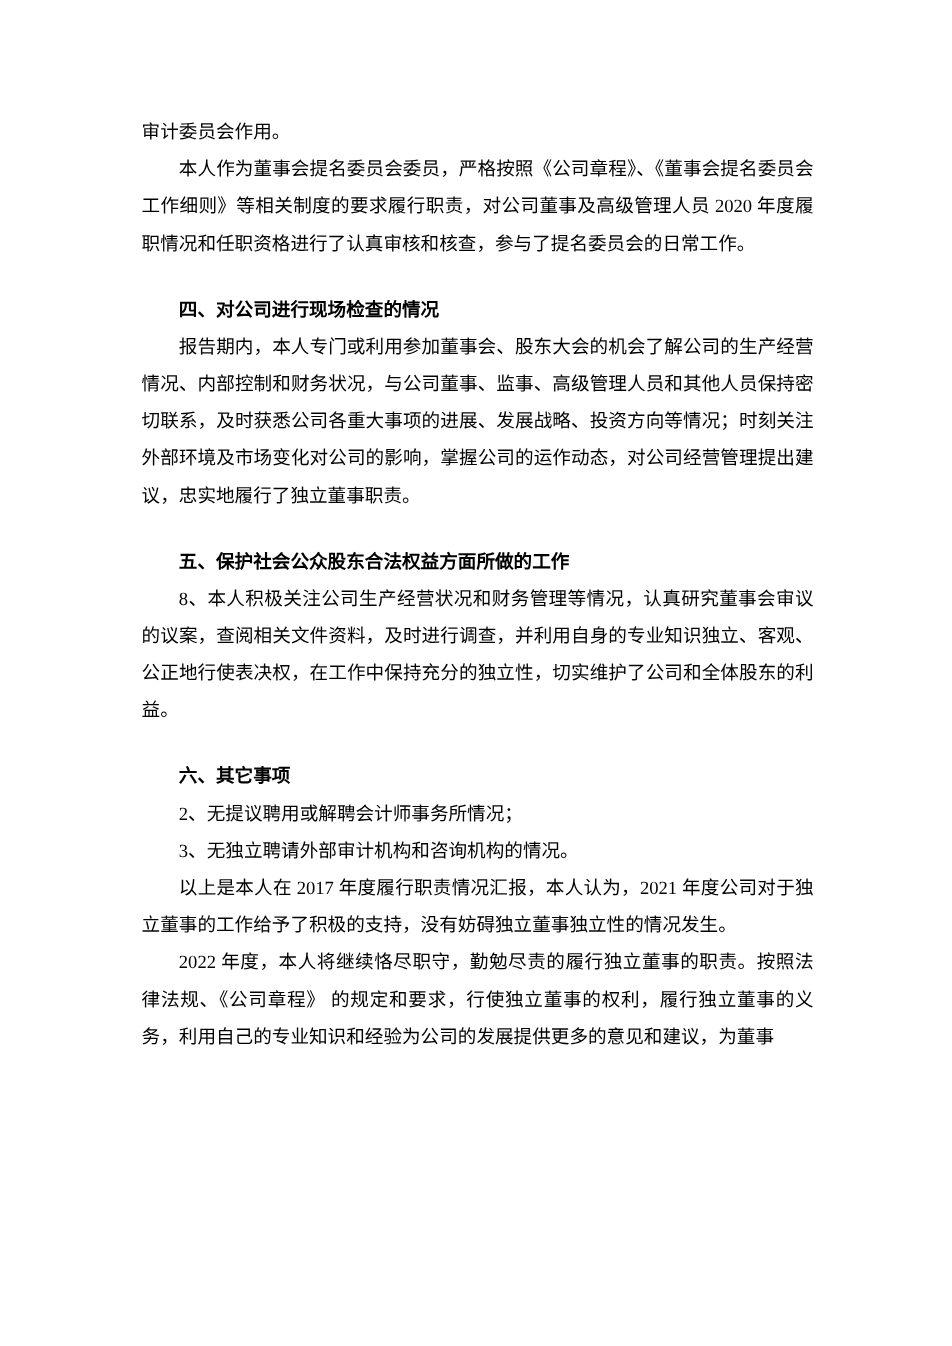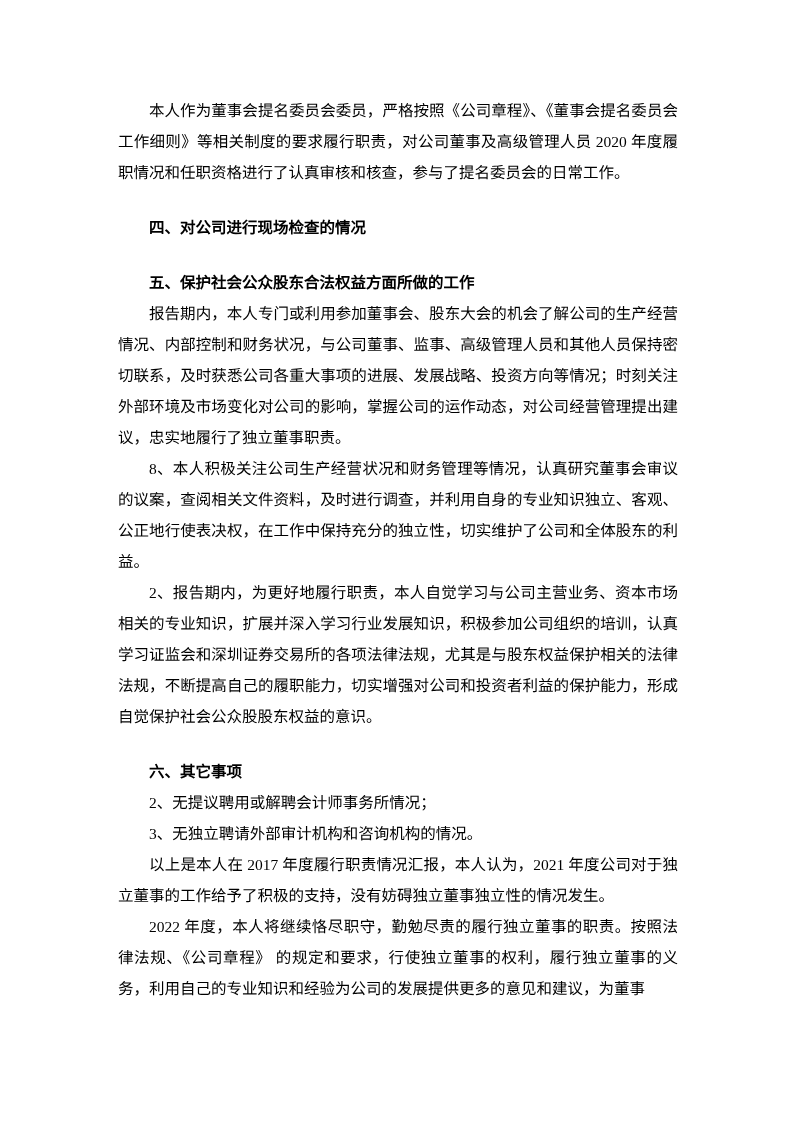--- a/index.html
+++ b/index.html
@@ -39,25 +39,25 @@
     font-family: "Liberation Sans", "DejaVu Sans", sans-serif;
     font-size: 15.5px;
     margin-top: 24px;
   }
 </style>
 </head>
 <body>
 
 <div class="page">
   <div class="content">
+    <p class="para no-indent">审计委员会作用。</p>
     <p class="para">本人作为董事会提名委员会委员，严格按照《公司章程》、《董事会提名委员会工作细则》等相关制度的要求履行职责，对公司董事及高级管理人员 2020 年度履职情况和任职资格进行了认真审核和核查，参与了提名委员会的日常工作。</p>
     <p class="para heading">四、对公司进行现场检查的情况</p>
+    <p class="para">报告期内，本人专门或利用参加董事会、股东大会的机会了解公司的生产经营情况、内部控制和财务状况，与公司董事、监事、高级管理人员和其他人员保持密切联系，及时获悉公司各重大事项的进展、发展战略、投资方向等情况；时刻关注外部环境及市场变化对公司的影响，掌握公司的运作动态，对公司经营管理提出建议，忠实地履行了独立董事职责。</p>
     <p class="para heading">五、保护社会公众股东合法权益方面所做的工作</p>
-    <p class="para">报告期内，本人专门或利用参加董事会、股东大会的机会了解公司的生产经营情况、内部控制和财务状况，与公司董事、监事、高级管理人员和其他人员保持密切联系，及时获悉公司各重大事项的进展、发展战略、投资方向等情况；时刻关注外部环境及市场变化对公司的影响，掌握公司的运作动态，对公司经营管理提出建议，忠实地履行了独立董事职责。</p>
     <p class="para">8、本人积极关注公司生产经营状况和财务管理等情况，认真研究董事会审议的议案，查阅相关文件资料，及时进行调查，并利用自身的专业知识独立、客观、公正地行使表决权，在工作中保持充分的独立性，切实维护了公司和全体股东的利益。</p>
-    <p class="para">2、报告期内，为更好地履行职责，本人自觉学习与公司主营业务、资本市场相关的专业知识，扩展并深入学习行业发展知识，积极参加公司组织的培训，认真学习证监会和深圳证券交易所的各项法律法规，尤其是与股东权益保护相关的法律法规，不断提高自己的履职能力，切实增强对公司和投资者利益的保护能力，形成自觉保护社会公众股股东权益的意识。</p>
     <p class="para heading">六、其它事项</p>
     <p class="para">2、无提议聘用或解聘会计师事务所情况；</p>
     <p class="para">3、无独立聘请外部审计机构和咨询机构的情况。</p>
     <p class="para">以上是本人在 2017 年度履行职责情况汇报，本人认为，2021 年度公司对于独立董事的工作给予了积极的支持，没有妨碍独立董事独立性的情况发生。</p>
     <p class="para">2022 年度，本人将继续恪尽职守，勤勉尽责的履行独立董事的职责。按照法律法规、《公司章程》 的规定和要求，行使独立董事的权利，履行独立董事的义务，利用自己的专业知识和经验为公司的发展提供更多的意见和建议，为董事</p>
   </div>
 </div>
 
 </body></html>

